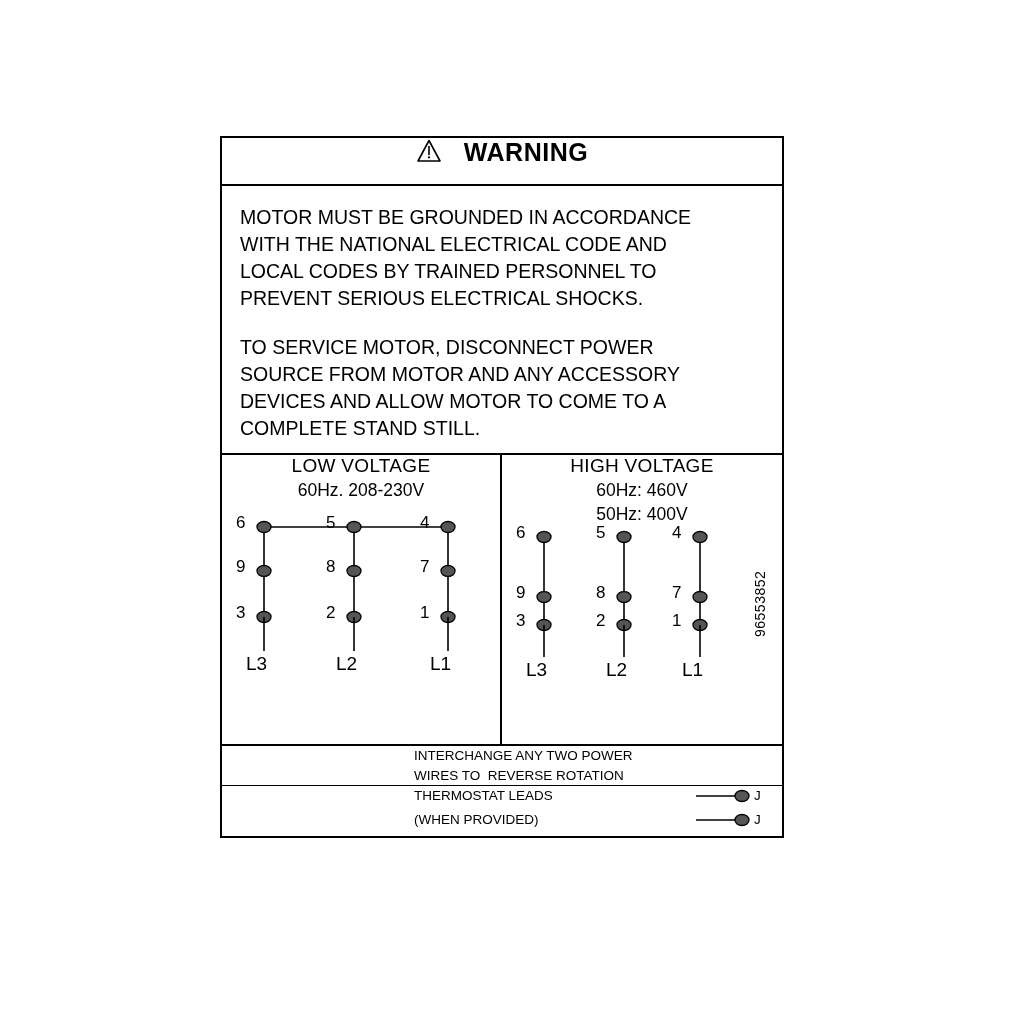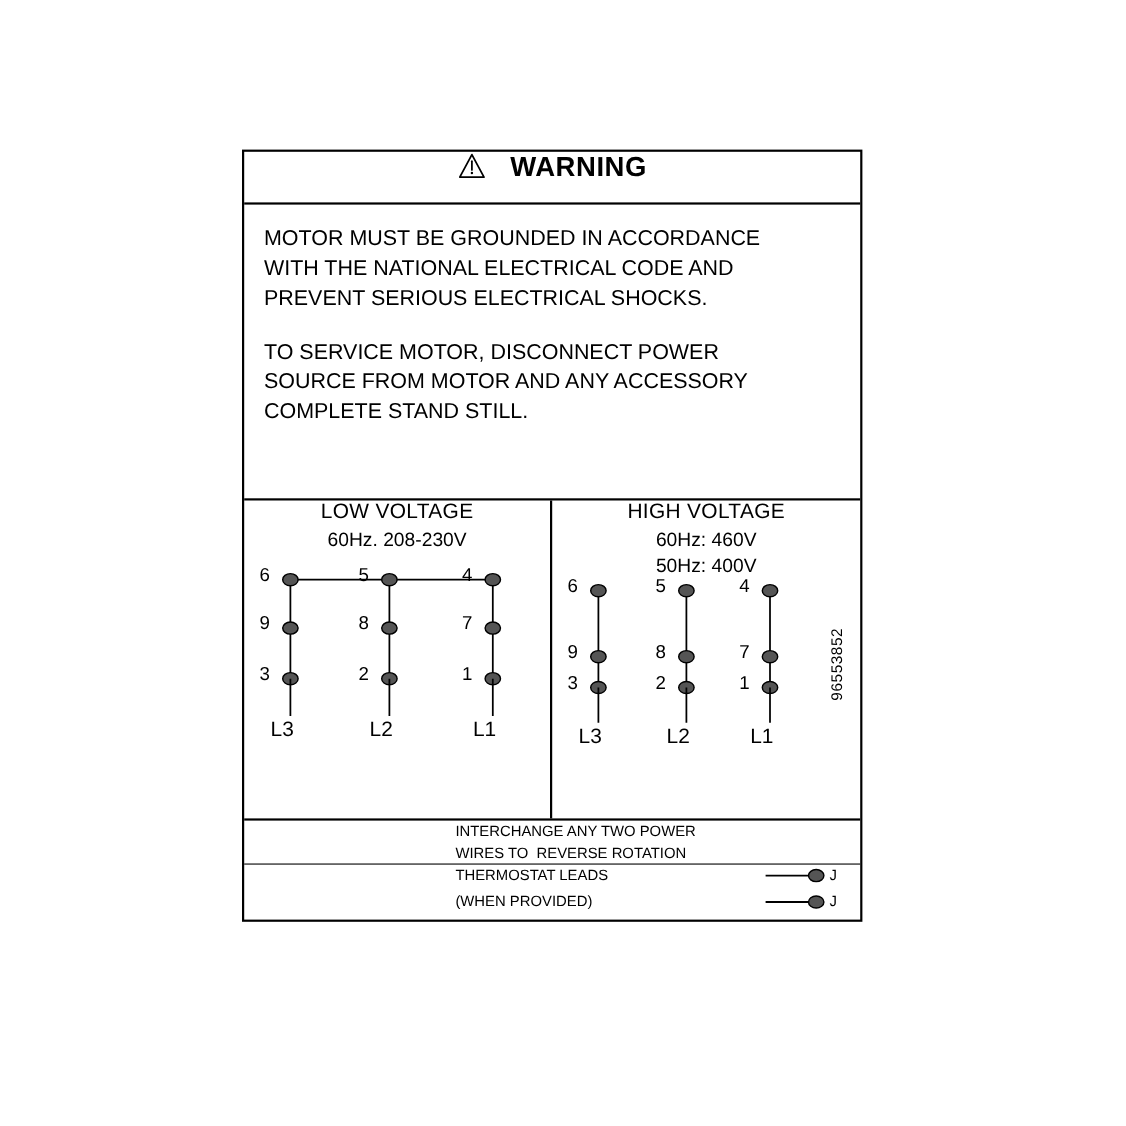--- a/index.html
+++ b/index.html
@@ -154,24 +154,26 @@
         <path d="M13 8.5 L13 16.5" stroke="#000" stroke-width="1.6" stroke-linecap="round"></path>
         <circle cx="13" cy="19.3" r="1.1" fill="#000"></circle>
       </svg>
     </span>
     <span class="wtitle">WARNING</span>
   </div>
 
   <div id="warning-body">
     <div class="wline">MOTOR MUST BE GROUNDED IN ACCORDANCE</div>
     <div class="wline">WITH THE NATIONAL ELECTRICAL CODE AND</div>
+    <div class="wline">LOCAL CODES BY TRAINED PERSONNEL TO</div>
     <div class="wline">PREVENT SERIOUS ELECTRICAL SHOCKS.</div>
     <div class="wgap"></div>
     <div class="wline">TO SERVICE MOTOR, DISCONNECT POWER</div>
     <div class="wline">SOURCE FROM MOTOR AND ANY ACCESSORY</div>
+    <div class="wline">DEVICES AND ALLOW MOTOR TO COME TO A</div>
     <div class="wline">COMPLETE STAND STILL.</div>
   </div>
 
   <div id="voltage-row">
 
     <div id="low-panel">
       <div class="panel-title">LOW VOLTAGE</div>
       <div class="panel-sub">60Hz. 208-230V</div>
       <div class="diagram-area">
         <svg width="280" height="196" viewBox="0 0 280 196" aria-hidden="true">

